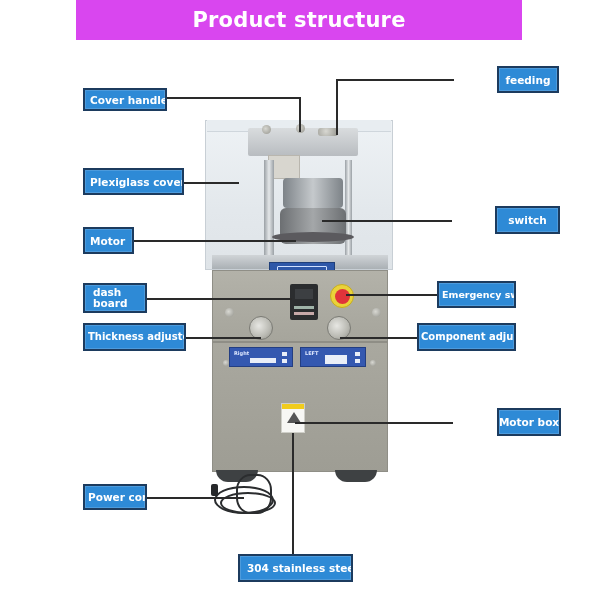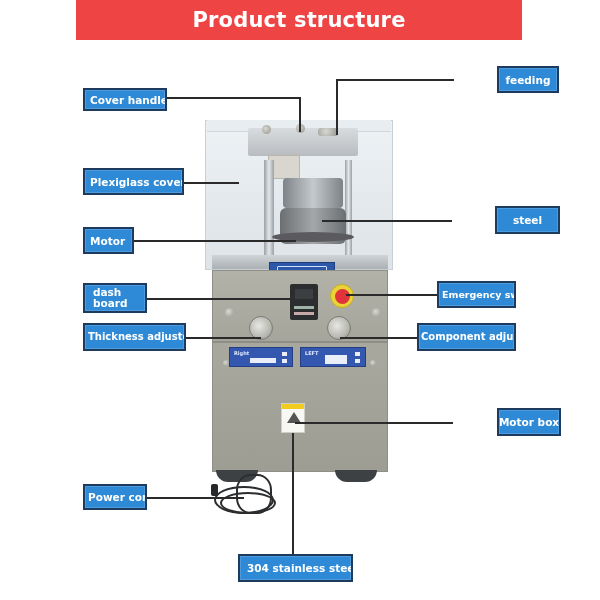--- a/index.html
+++ b/index.html
@@ -1,21 +1,21 @@
 <!DOCTYPE html>
 <html><head>
 <meta charset="utf-8">
 <style>
   * { margin:0; padding:0; box-sizing:border-box; }
   html, body { width:600px; height:600px; background:#ffffff; overflow:hidden; }
   body { position:relative; font-family:"DejaVu Sans","Liberation Sans",sans-serif; }
 
   .banner {
     position:absolute; left:76px; top:0; width:446px; height:40px;
-    background:#ef4444; color:#fff; font-weight:bold; font-size:21px;
+    background:#d946ef; color:#fff; font-weight:bold; font-size:21px;
     display:flex; align-items:center; justify-content:center; letter-spacing:0.2px;
   }
 
   .label {
     position:absolute; background:#2e8ad6; border:2px solid #1c3b5e;
     color:#fff; font-weight:bold; font-size:10.5px; line-height:12px;
     display:flex; align-items:center; padding:0 5px; white-space:nowrap; overflow:hidden;
     box-shadow: 0 0 0 1px rgba(255,255,255,0.15) inset;
   }
   .label.center { justify-content:center;margin-left:44px; }
@@ -206,21 +206,21 @@
 <div class="label" style="left:83px;top:88px;width:84px;height:23px;">
   <span>Cover handle</span>
 </div>
 <div class="label center" style="left:453px;top:66px;width:62px;height:27px;">
   <span>feeding</span>
 </div>
 <div class="label" style="left:83px;top:168px;width:101px;height:27px;">
   <span>Plexiglass cover</span>
 </div>
 <div class="label center" style="left:451px;top:206px;width:65px;height:28px;">
-  <span>steel</span>
+  <span>switch</span>
 </div>
 <div class="label" style="left:83px;top:227px;width:51px;height:27px;">
   <span>Motor</span>
 </div>
 <div class="label" style="left:83px;top:283px;width:64px;height:30px;white-space:normal;line-height:11px;padding-left:8px;">
   <span>dash board</span>
 </div>
 <div class="label" style="left:437px;top:281px;width:79px;height:27px;font-size:9.5px;padding-left:3px;">
   <span>Emergency switch</span>
 </div>

